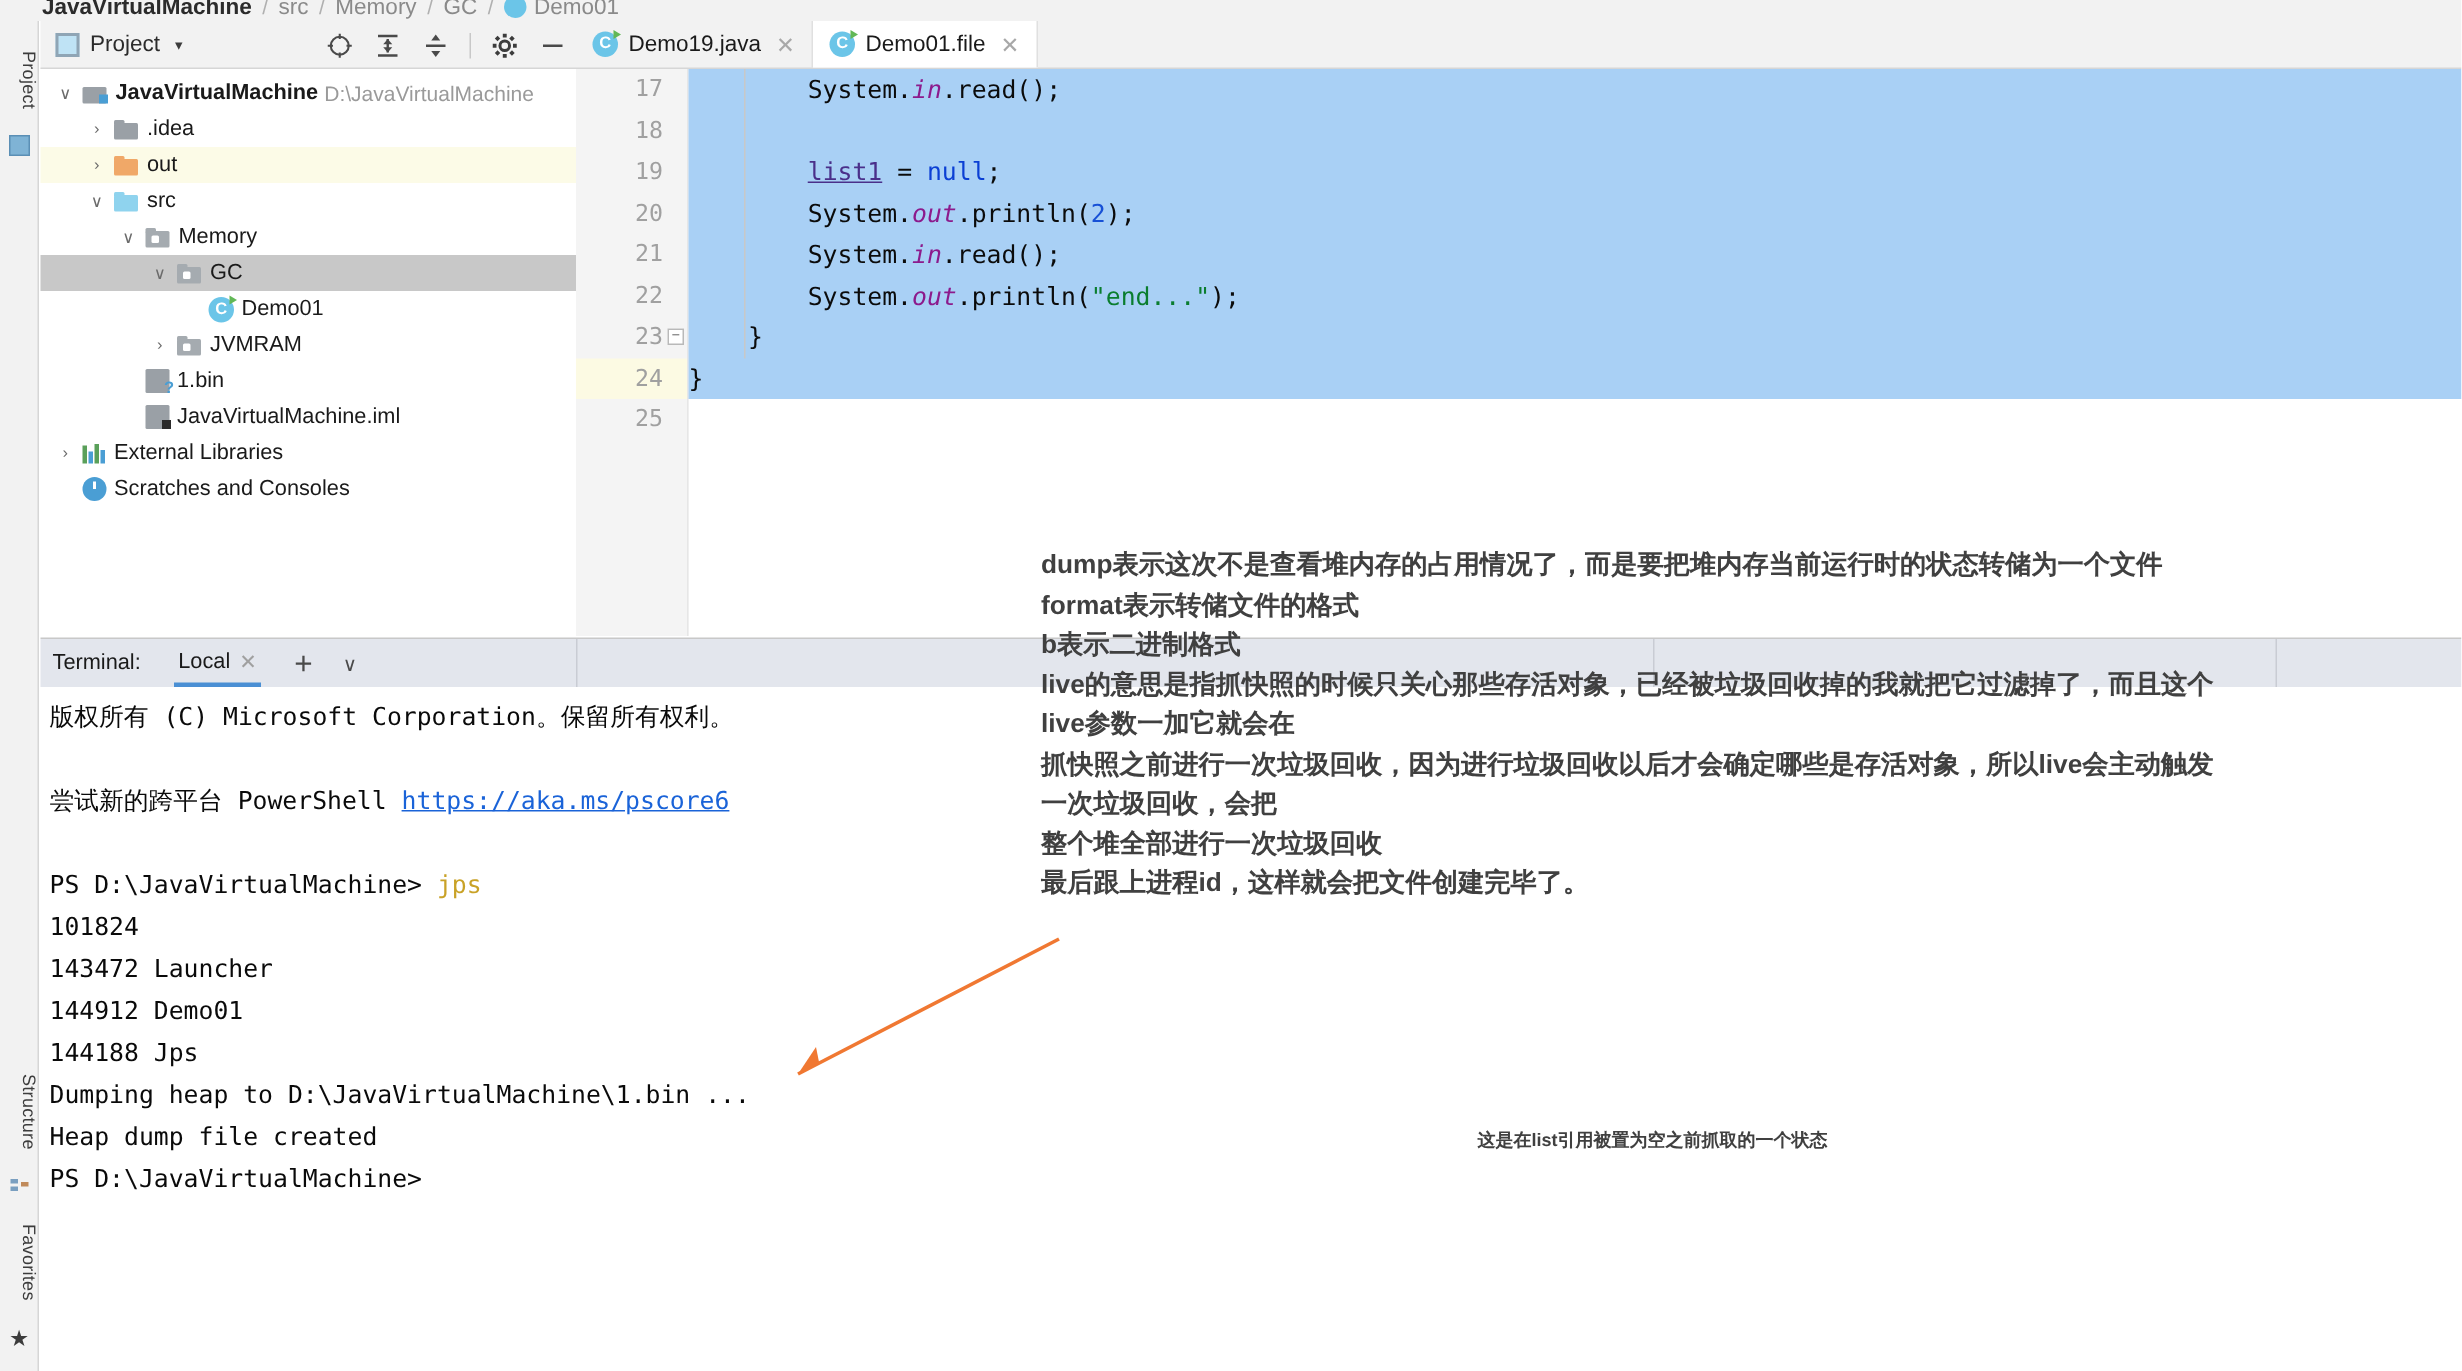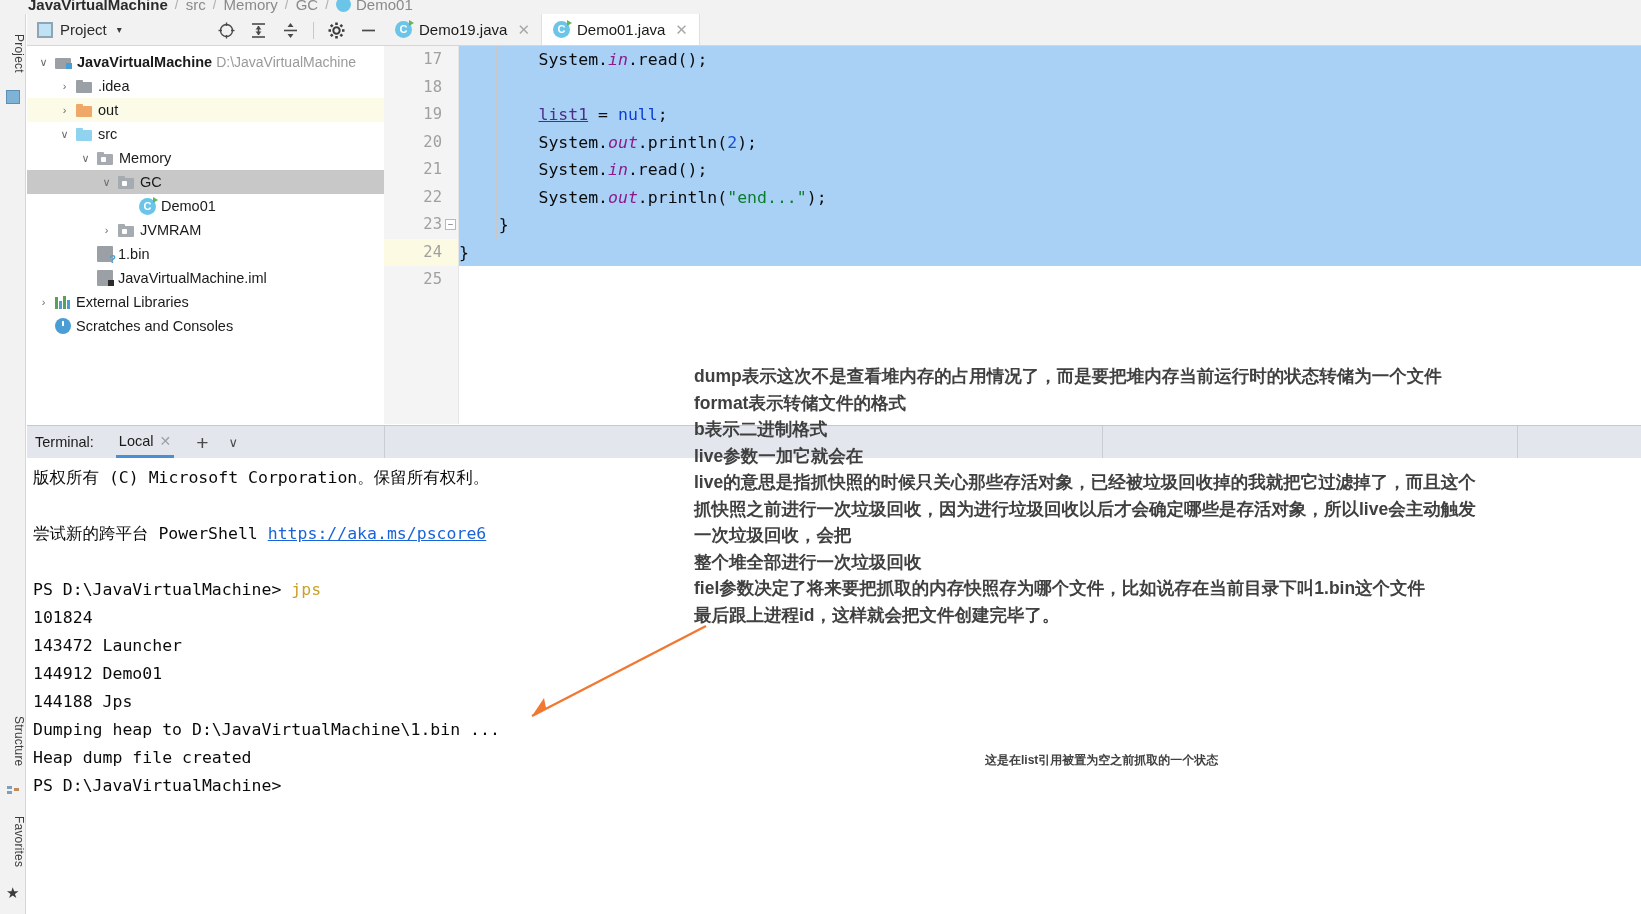--- a/index.html
+++ b/index.html
@@ -497,21 +497,21 @@
 
   <div class="editor">
     <div class="tabbar" id="tabbar">
         <div class="etab">
           <span class="cls-ic">C<span class="tri"></span></span>
           <span>Demo19.java</span>
           <span class="x">✕</span>
         </div>
         <div class="etab active">
           <span class="cls-ic">C<span class="tri"></span></span>
-          <span>Demo01.java</span>
+          <span>Demo01.file</span>
           <span class="x">✕</span>
         </div>
       </div>
     <div class="codearea">
       <div class="gutter" id="gutter">
           <div class="gline">17</div>
           <div class="gline">18</div>
           <div class="gline">19</div>
           <div class="gline">20</div>
           <div class="gline">21</div>
@@ -562,26 +562,25 @@
       <div class="tline">Dumping heap to D:\JavaVirtualMachine\1.bin ...</div>
       <div class="tline">Heap dump file created</div>
       <div class="tline">PS D:\JavaVirtualMachine&gt;</div>
     </div>
   </div>
 
   <div class="anno anno-block" id="anno-block">
       <div>dump表示这次不是查看堆内存的占用情况了，而是要把堆内存当前运行时的状态转储为一个文件</div>
       <div>format表示转储文件的格式</div>
       <div>b表示二进制格式</div>
+      <div>live的意思是指抓快照的时候只关心那些存活对象，已经被垃圾回收掉的我就把它过滤掉了，而且这个</div>
       <div>live参数一加它就会在</div>
-      <div>live的意思是指抓快照的时候只关心那些存活对象，已经被垃圾回收掉的我就把它过滤掉了，而且这个</div>
       <div>抓快照之前进行一次垃圾回收，因为进行垃圾回收以后才会确定哪些是存活对象，所以live会主动触发</div>
       <div>一次垃圾回收，会把</div>
       <div>整个堆全部进行一次垃圾回收</div>
-      <div>fiel参数决定了将来要把抓取的内存快照存为哪个文件，比如说存在当前目录下叫1.bin这个文件</div>
       <div>最后跟上进程id，这样就会把文件创建完毕了。</div>
     </div>
   <div class="anno anno-bottom">这是在list引用被置为空之前抓取的一个状态</div>
   <svg class="arrow-svg" width="200" height="105" viewBox="0 0 200 105">
     <line x1="12" y1="96" x2="186" y2="6" stroke="#f07832" stroke-width="2.4"></line>
     <polygon points="12,96 26,88 24,78" fill="#f07832"></polygon>
   </svg>
 
 </div>
 

